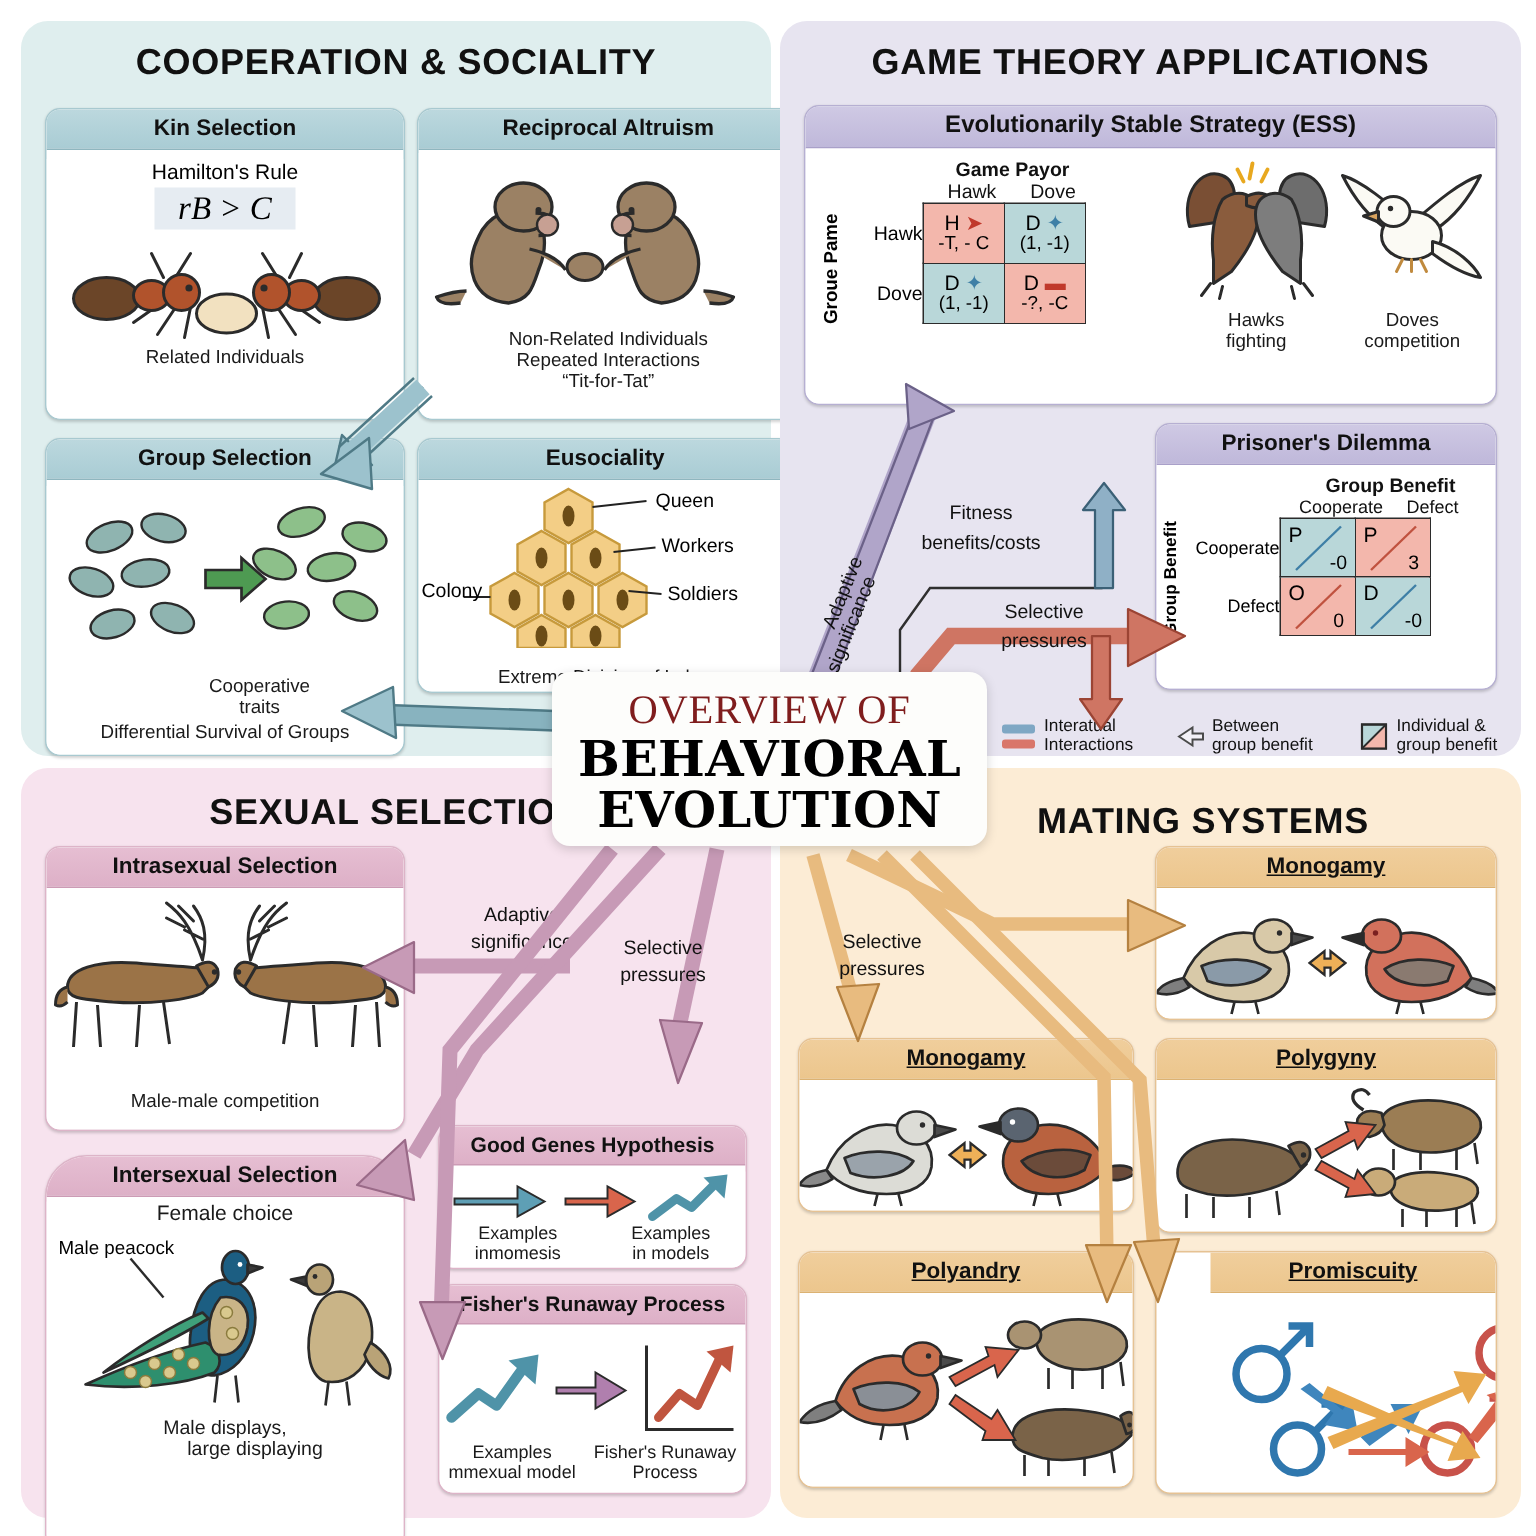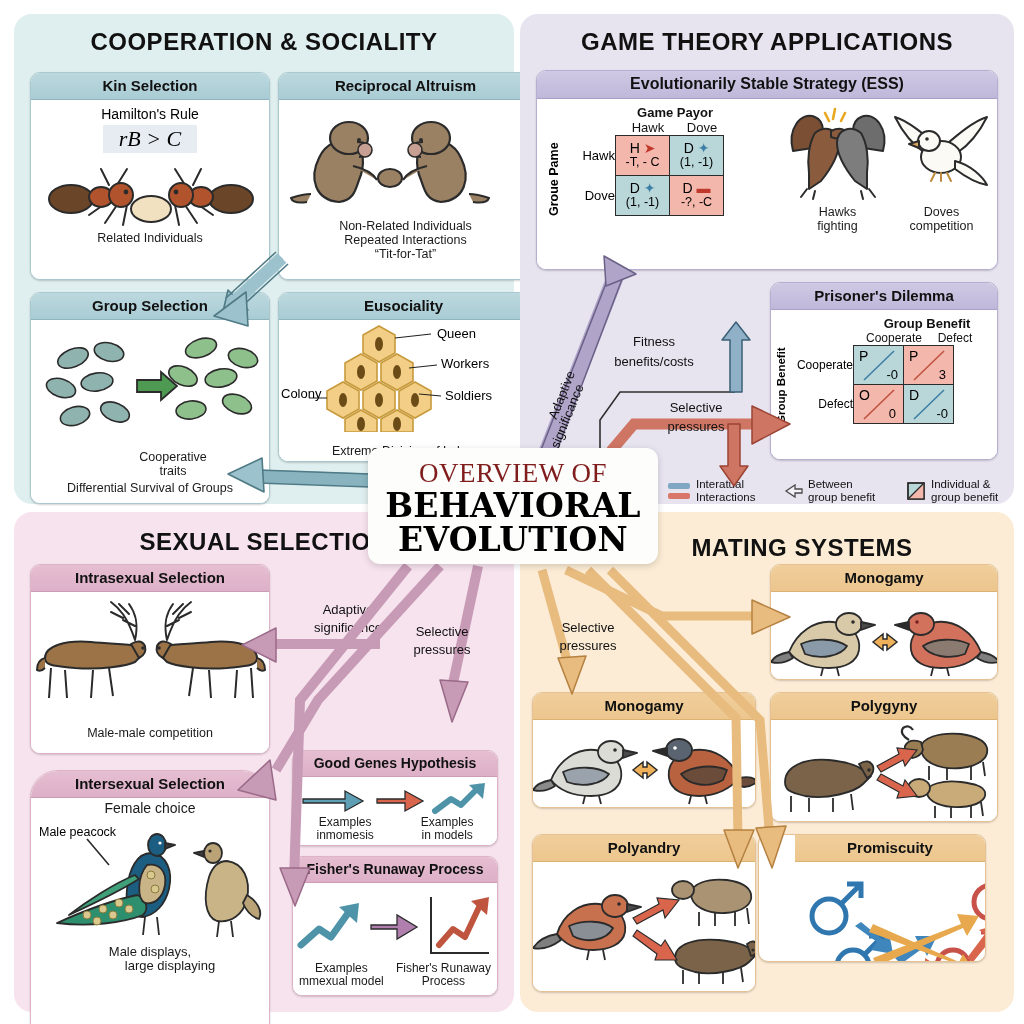--- a/index.html
+++ b/index.html
@@ -53,21 +53,21 @@
   
   .head-teal   { background: linear-gradient(#bcd8de,#a9ccd4); border-bottom: 1px solid #8fb6bf; }
   .card-teal   { border: 1px solid #a8c9d0; }
   
   .head-purple { background: linear-gradient(#cfc9e4,#bfb8da); border-bottom: 1px solid #a9a0c9; }
   .card-purple { border: 1px solid #b6afd2; }
   
   .head-pink   { background: linear-gradient(#e6bed2,#ddb0c7); border-bottom: 1px solid #cc9bb5; }
   .card-pink   { border: 1px solid #ddb4c8; }
   
-  .head-tan    { background: linear-gradient(#f0ce9c,#ecc68d); border-bottom: 1px solid #dcb272; }
+  .head-tan    { background: linear-gradient(#f0ce9c,#ecc68d); border-bottom: 1px solid #dcb272; text-decoration: underline; }
   .card-tan    { border: 1px solid #e6c293; }
 
   
   #center-badge {
     position: absolute;
     left: 368px; top: 448px; width: 290px; height: 116px;
     background: #fdfdfb;
     border-radius: 12px;
     box-shadow: 0 2px 7px rgba(0,0,0,.17);
     z-index: 40;
@@ -644,21 +644,21 @@
           </g>
           <circle cx="220" cy="88" r="1.6" fill="#2b2b2b"></circle>
           <g fill="#d9654c" stroke="#2b2b2b" stroke-width="1.2">
             <path d="M100 56 L126 42 L124 36 L146 38 L132 56 L130 48 L104 62 Z"></path>
             <path d="M100 74 L124 92 L122 98 L144 98 L132 78 L128 84 L104 68 Z"></path>
           </g>
         </svg>
       </div>
     </div>
 
-    <div class="card card-tan" style="left:238px; top:322px; width:228px; height:128px;padding-left:36px;">
+    <div class="card card-tan" style="left:250px; top:322px; width:228px; height:162px;padding-left:36px;">
       <div class="card-head head-tan">Promiscuity</div>
       <div class="card-body">
         <svg width="228" height="126" viewBox="0 0 228 126">
           <g stroke="#2f77ae" stroke-width="5" fill="none">
             <circle cx="34" cy="54" r="17"></circle>
               <path d="M46 42 L64 24 M52 22 L66 22 L66 36"></path>
             <circle cx="58" cy="104" r="16"></circle>
               <path d="M70 92 L86 76 M74 74 L88 74 L88 88"></path>
           </g>
           <g stroke="#c8524a" stroke-width="5" fill="none">

